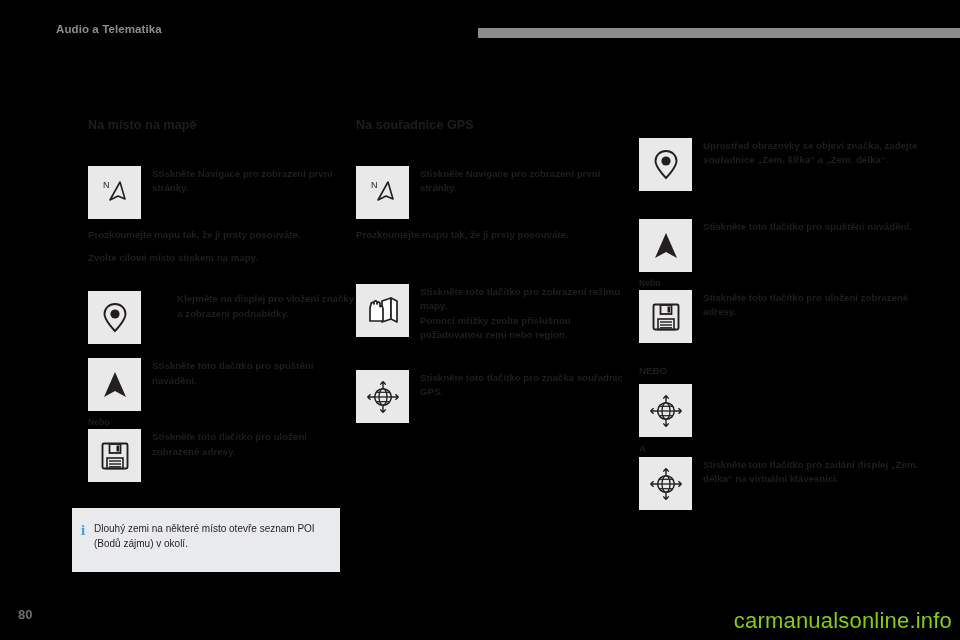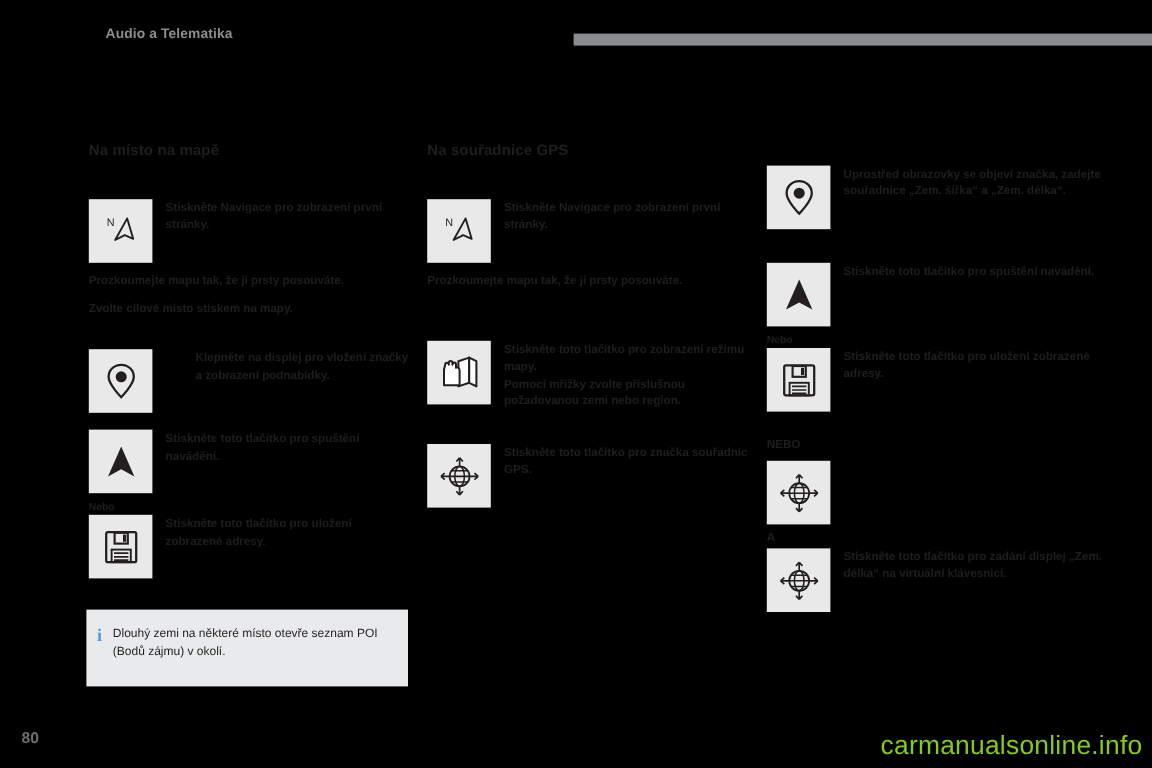--- a/index.html
+++ b/index.html
@@ -6,32 +6,32 @@
   html, body {
     width: 960px; height: 640px;
     background: #000;
     font-family: "Liberation Sans", sans-serif;
     overflow: hidden;
   }
   .page { position: relative; width: 960px; height: 640px; background:#000; }
 
   
   .hdr-title {
-    position: absolute; left: 88px; top: 23px;
+    position: absolute; left: 56px; top: 23px;
     font-size: 11.5px; font-weight: bold; color: #8d8d8d;
     letter-spacing: .1px;
   }
   .hdr-bar {
     position: absolute; left: 478px; top: 28px;
     width: 482px; height: 10px; background: #8a8c8d;
   }
 
   
   .col { position: absolute; top: 118px; }
-  .col-1 { left: 74px;  width: 268px; }
+  .col-1 { left: 88px;  width: 268px; }
   .col-2 { left: 356px; width: 268px; }
   .col-3 { left: 639px; width: 283px; }
 
   h2.sec {
     font-size: 12.5px; font-weight: bold; color: #201d1e;
     margin-bottom: 34px; letter-spacing: .1px;
   }
   .spacer-h2 { height: 20px; }
 
   

